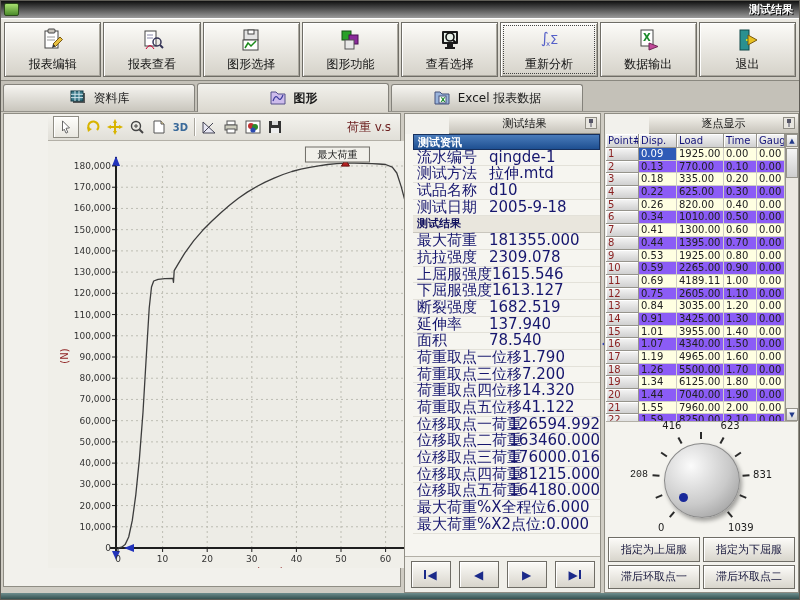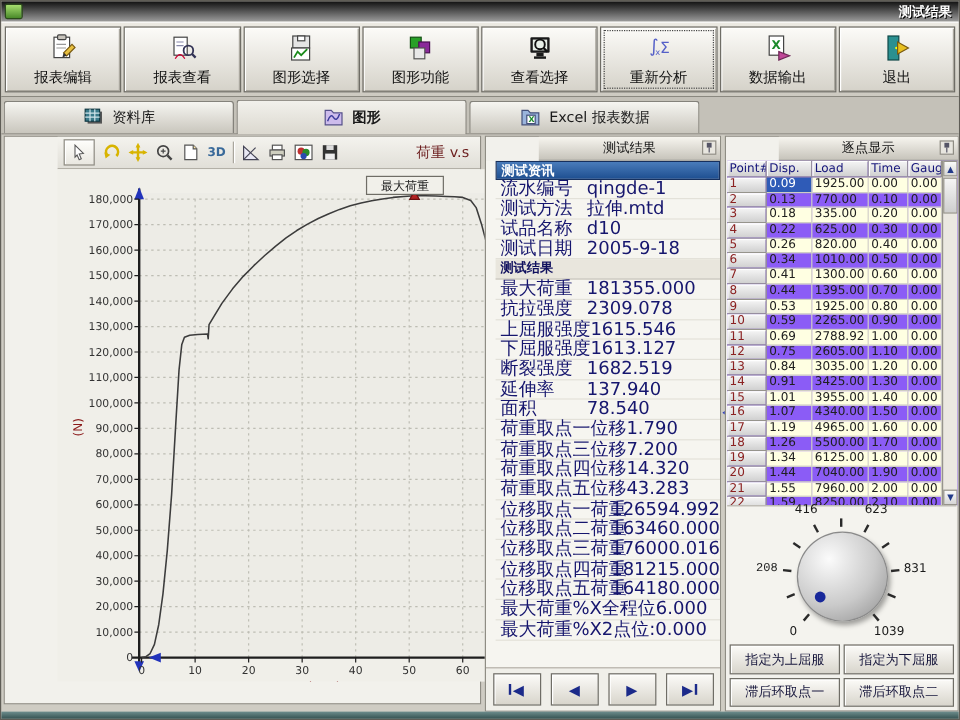--- a/index.html
+++ b/index.html
@@ -434,21 +434,21 @@
         <div class="mrow">
           <span class="mlabel">荷重取点三位移</span>
           <span class="mval">7.200</span>
         </div>
         <div class="mrow">
           <span class="mlabel">荷重取点四位移</span>
           <span class="mval">14.320</span>
         </div>
         <div class="mrow">
           <span class="mlabel">荷重取点五位移</span>
-          <span class="mval">43.283</span>
+          <span class="mval">41.122</span>
         </div>
         <div class="mrow">
           <span class="mlabel">位移取点一荷重</span>
           <span class="mval">126594.992</span>
         </div>
         <div class="mrow">
           <span class="mlabel">位移取点二荷重</span>
           <span class="mval">163460.000</span>
         </div>
         <div class="mrow">
@@ -576,21 +576,21 @@
           <div class="trow">
             <div class="rn w0">10</div>
             <div class="dc w1">0.59</div>
             <div class="dc w2">2265.00</div>
             <div class="dc w3">0.90</div>
             <div class="dc w4">0.00</div>
           </div>
           <div class="trow">
             <div class="rn w0">11</div>
             <div class="dc w1 alt">0.69</div>
-            <div class="dc w2 alt">2788.92</div>
+            <div class="dc w2 alt">4189.11</div>
             <div class="dc w3 alt">1.00</div>
             <div class="dc w4 alt">0.00</div>
           </div>
           <div class="trow">
             <div class="rn w0">12</div>
             <div class="dc w1">0.75</div>
             <div class="dc w2">2605.00</div>
             <div class="dc w3">1.10</div>
             <div class="dc w4">0.00</div>
           </div>

